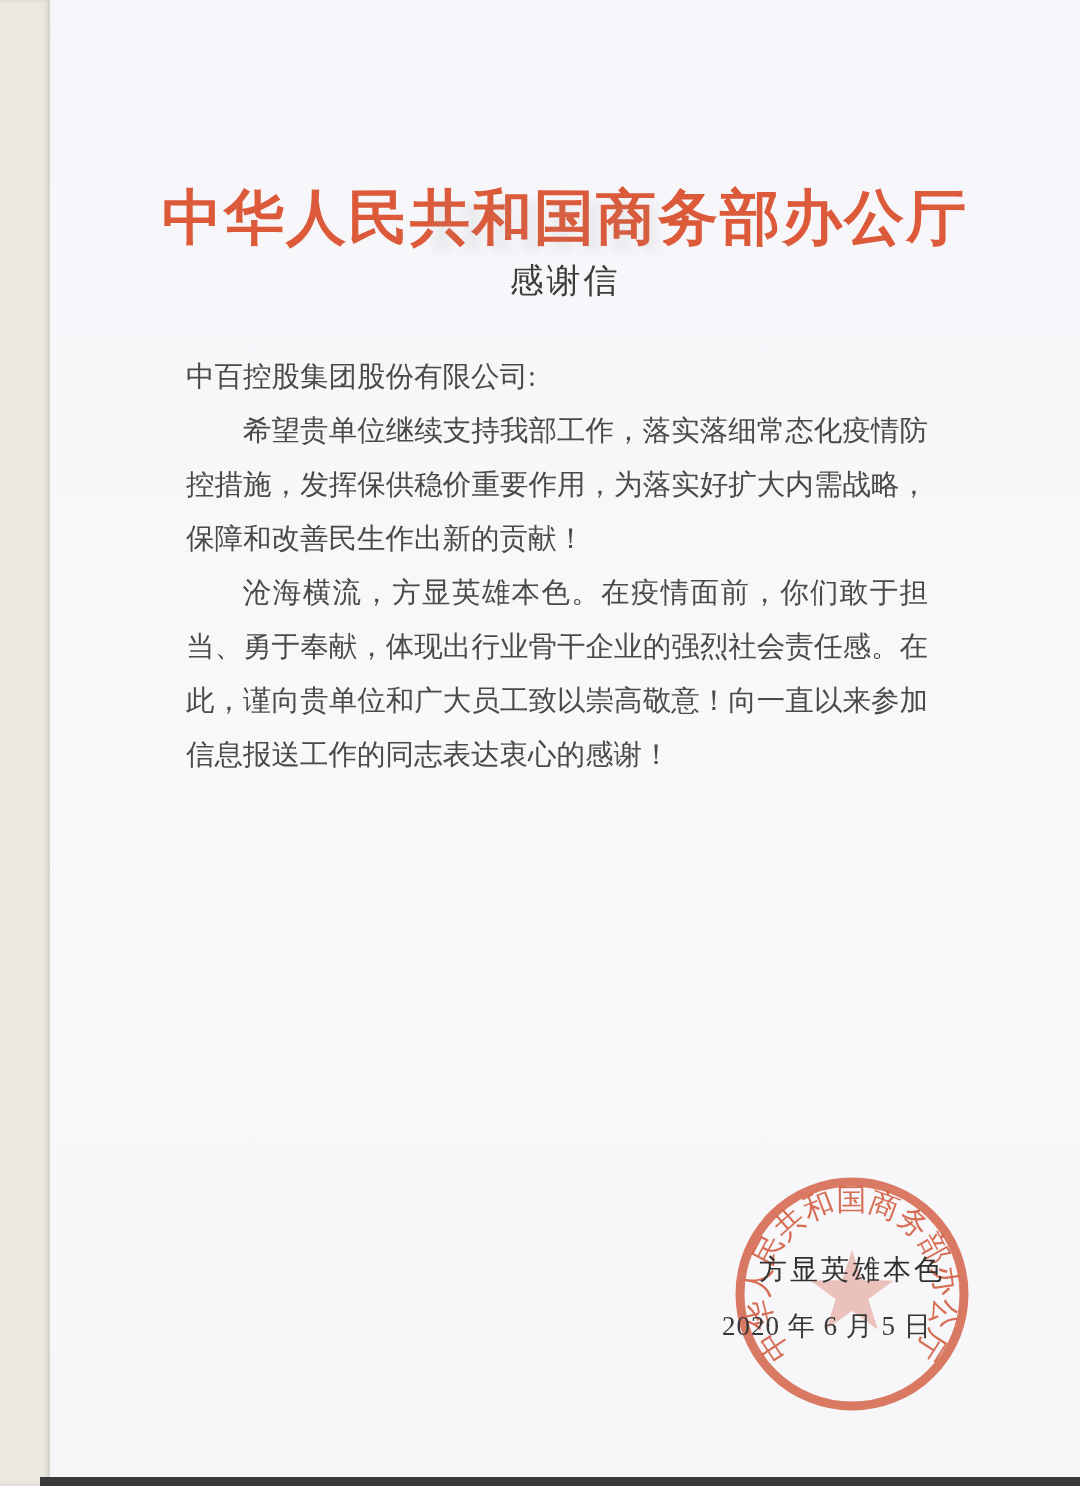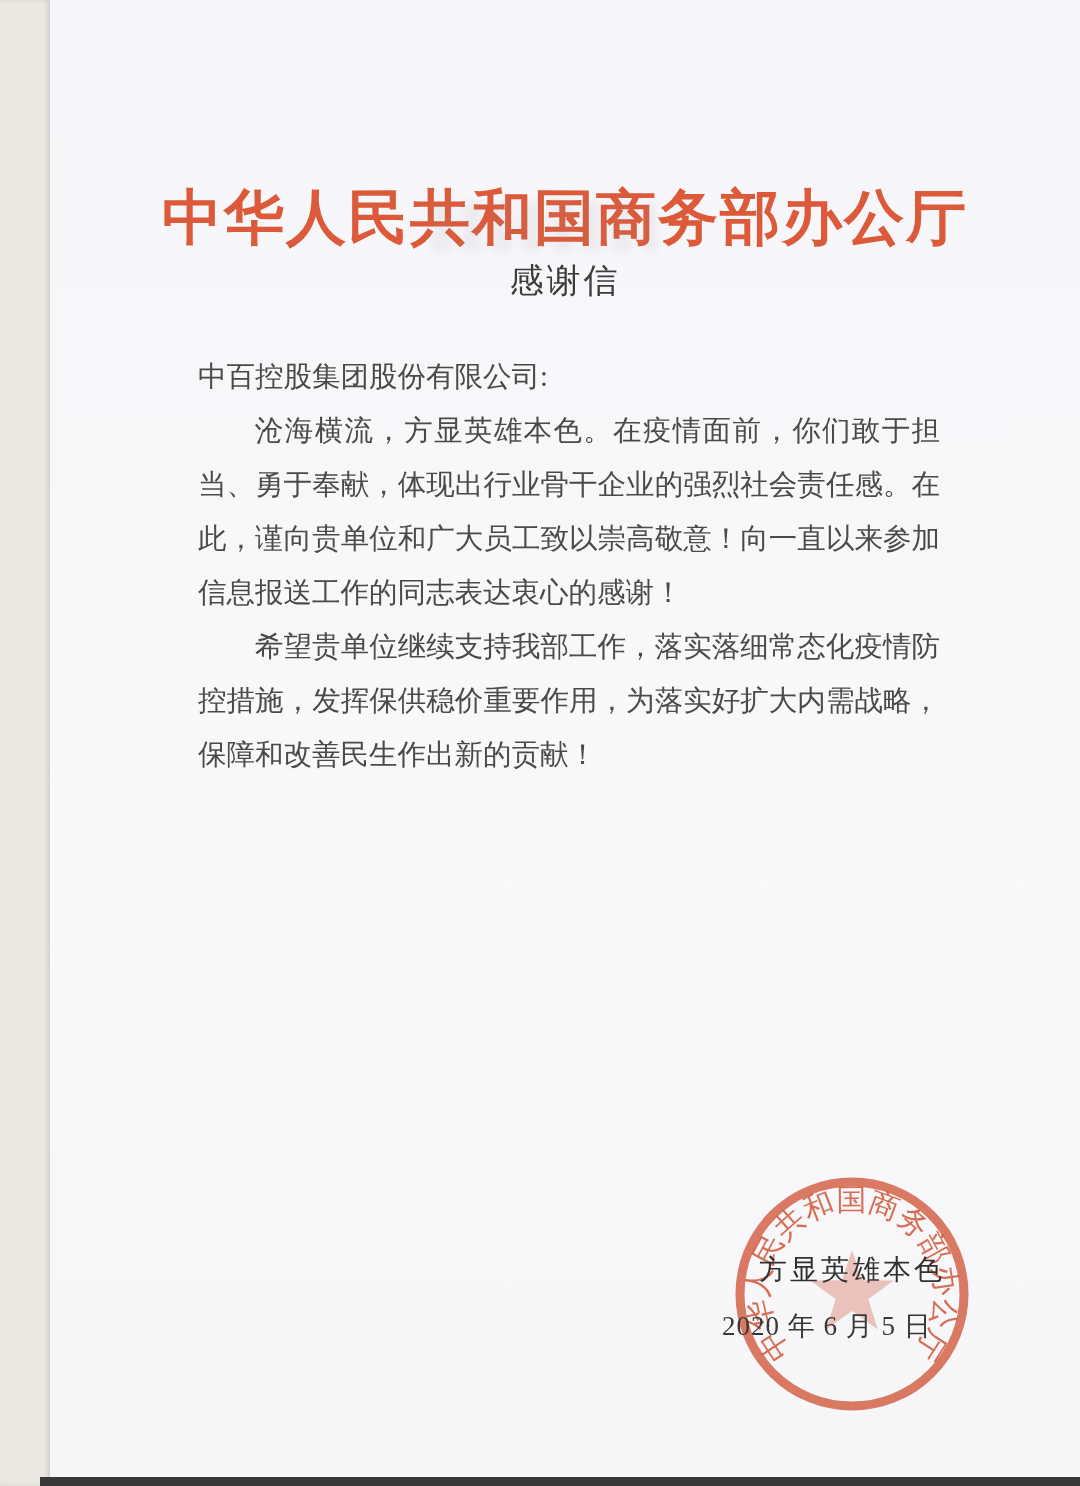--- a/index.html
+++ b/index.html
@@ -36,21 +36,21 @@
     filter:blur(5px);
     opacity:.10;
   }
   .subtitle{
     position:absolute;top:258px;left:0;width:1030px;margin:0;
     text-align:center;
     font-size:34px;font-weight:400;letter-spacing:3px;
     color:#3c3c3c;
   }
   .letter-body{
-    position:absolute;top:350px;left:148px;width:742px;
+    position:absolute;top:350px;left:136px;width:742px;
     font-size:28.5px;line-height:54px;
     color:#4a4a4a;
     text-align:justify;
     text-justify:inter-ideograph;
     text-justify:inter-character;
   }
   .letter-body p{margin:0;}
   .letter-body .para{text-indent:2em;}
   .seal{
     position:absolute;left:672px;top:1164px;
@@ -81,22 +81,22 @@
   <div class="paper">
 
     <h1 class="title">中华人民共和国商务部办公厅</h1>
 
     <div class="bleed-artifact"></div>
 
     <h2 class="subtitle">感谢信</h2>
 
     <div class="letter-body">
       <p class="recipient">中百控股集团股份有限公司:</p>
+      <p class="para">希望贵单位继续支持我部工作，落实落细常态化疫情防控措施，发挥保供稳价重要作用，为落实好扩大内需战略，保障和改善民生作出新的贡献！</p>
       <p class="para">沧海横流，方显英雄本色。在疫情面前，你们敢于担当、勇于奉献，体现出行业骨干企业的强烈社会责任感。在此，谨向贵单位和广大员工致以崇高敬意！向一直以来参加信息报送工作的同志表达衷心的感谢！</p>
-      <p class="para">希望贵单位继续支持我部工作，落实落细常态化疫情防控措施，发挥保供稳价重要作用，为落实好扩大内需战略，保障和改善民生作出新的贡献！</p>
     </div>
 
     <svg class="seal" width="260" height="260" viewBox="0 0 260 260">
       <circle cx="130" cy="130" r="112" fill="none" stroke="#d8583a" stroke-width="9" opacity="0.78"></circle>
       <polygon points="130,86 140,116.2 171.8,116.4 146.2,135.3 155.9,165.6 130,147 104.1,165.6 113.8,135.3 88.2,116.4 120,116.2" fill="#d8583a" opacity="0.32"></polygon>
       <path id="sealArc" d="M 70.6,189.4 A 84,84 0 1 1 189.4,189.4" fill="none"></path>
       <text font-size="30" fill="#d8583a" opacity="0.85" font-family="Liberation Serif, DejaVu Serif, serif">
         <textPath href="#sealArc" startOffset="2">中华人民共和国商务部办公厅</textPath>
       </text>
     </svg>

